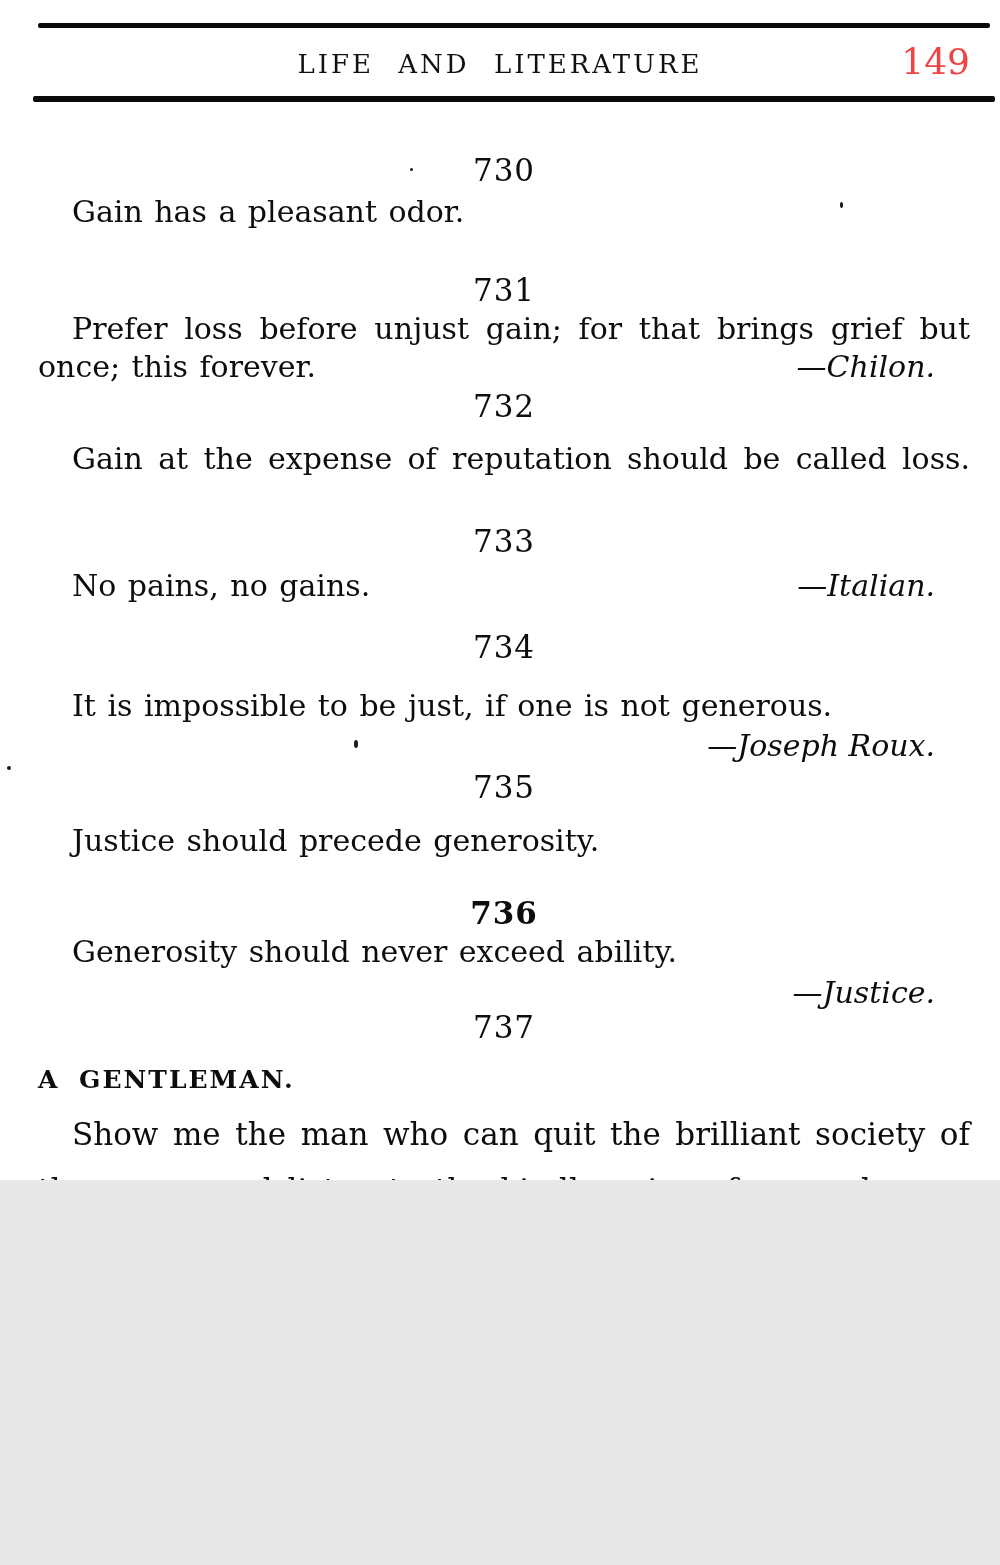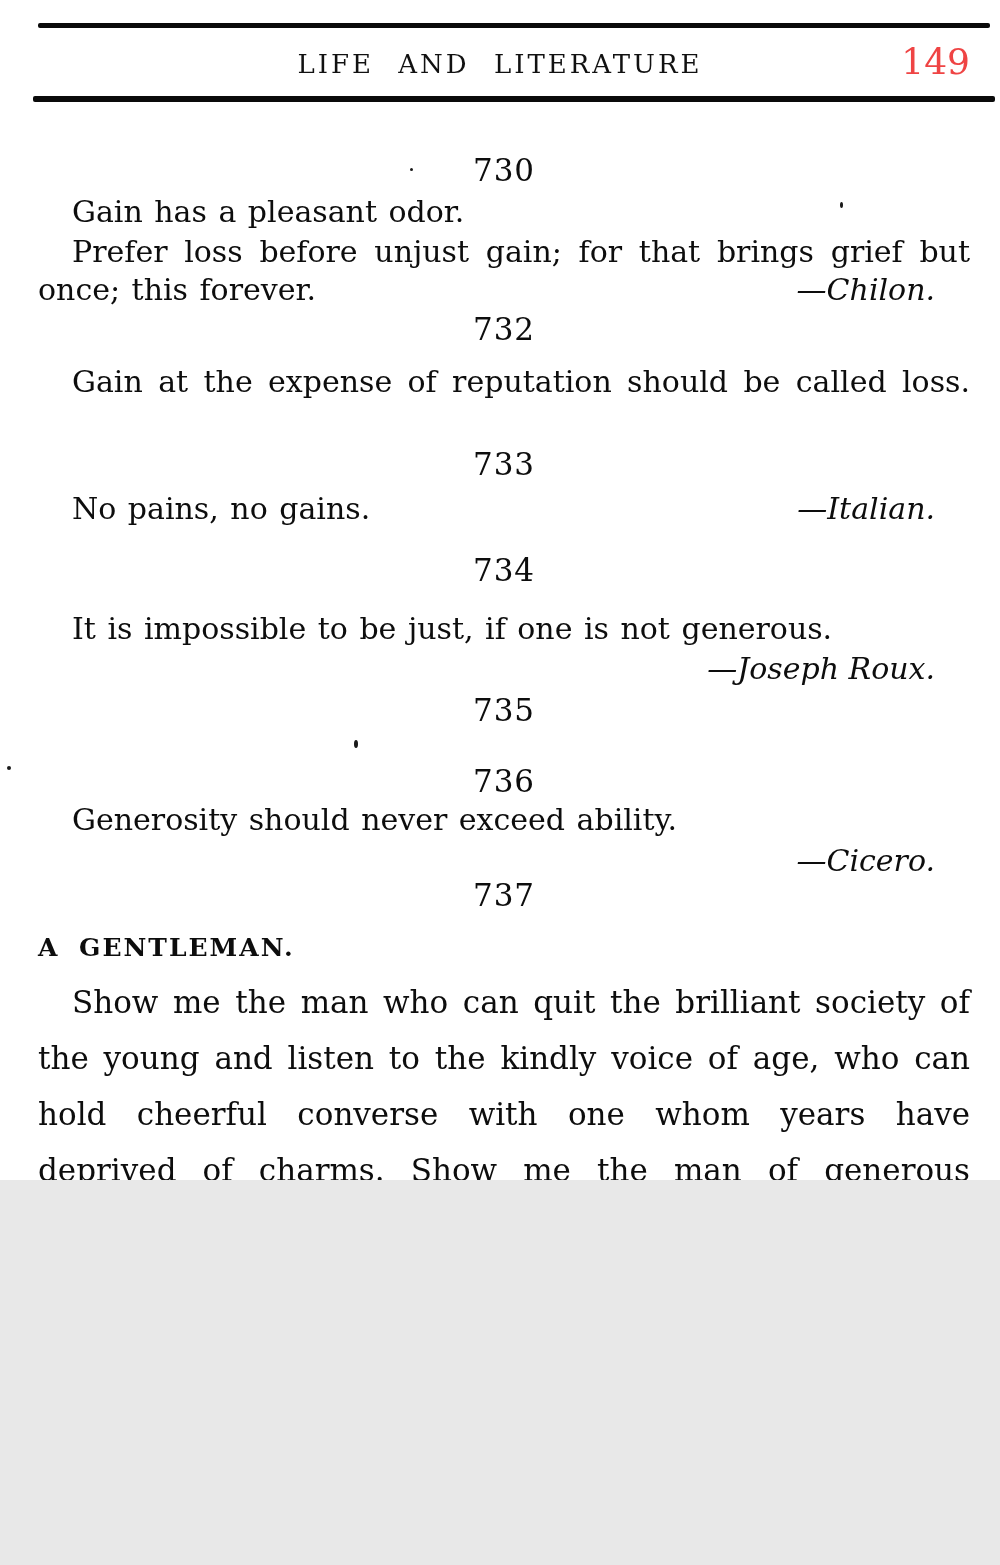--- a/index.html
+++ b/index.html
@@ -83,21 +83,21 @@
   .m-q731t { margin-top: 2px; }
   .m-q732n { margin-top: 2px; }
   .m-q732t { margin-top: 16px; }
   .m-q733n { margin-top: 45px; }
   .m-q733t { margin-top: 8px; }
   .m-q734n { margin-top: 24px; }
   .m-q734t { margin-top: 22px; }
   .m-q734a { margin-top: 2px; }
   .m-q735n { margin-top: 4px; }
   .m-q735t { margin-top: 17px; }
-  .m-q736n { margin-top: 35px; }
+  .m-q736n { margin-top: 35px; font-weight: bold; }
   .m-q736t { margin-top: 2px; }
   .m-q736a { margin-top: 3px; }
   .m-q737n { margin-top: -3px; }
   .m-q737h { margin-top: 21px; }
   .m-q737p { margin-top: 12px; }
   .paragraph {
     font-size: 31px;
     line-height: 56px;
     text-align: justify;
     text-indent: 34px;
@@ -115,43 +115,45 @@
   <div class="rule rule-top"></div>
   <div class="running-title">LIFE AND LITERATURE</div>
   <div class="page-number">149</div>
   <div class="rule rule-bottom"></div>
 
   <div class="content">
 
     <div class="q-number m-q730n">730</div>
     <p class="q-text m-q730t">Gain has a pleasant odor.</p>
 
+    <div class="q-number m-q731n">731</div>
     <div class="q-text-wrap m-q731t">
       <p class="q-text">Prefer loss before unjust gain; for that brings grief but once; this forever.</p>
       <span class="q-attr attr-overlay">—Chilon.</span>
     </div>
 
     <div class="q-number m-q732n">732</div>
     <p class="q-text stretch m-q732t">Gain at the expense of reputation should be called loss.</p>
 
     <div class="q-number m-q733n">733</div>
     <div class="q-text-wrap m-q733t">
       <p class="q-text">No pains, no gains.</p>
       <span class="q-attr attr-overlay">—Italian.</span>
     </div>
 
     <div class="q-number m-q734n">734</div>
     <p class="q-text m-q734t">It is impossible to be just, if one is not generous.</p>
     <span class="q-attr attr-line m-q734a">—Joseph Roux.</span>
 
     <div class="q-number m-q735n">735</div>
+    <p class="q-text m-q735t">Justice should precede generosity.</p>
 
     <div class="q-number m-q736n">736</div>
     <p class="q-text m-q736t">Generosity should never exceed ability.</p>
-    <span class="q-attr attr-line m-q736a">—Cicero.</span>
+    <span class="q-attr attr-line m-q736a">—Justice.</span>
 
     <div class="q-number m-q737n">737</div>
     <div class="section-heading m-q737h">A GENTLEMAN.</div>
     <p class="paragraph m-q737p">Show me the man who can quit the brilliant society of the young and listen to the kindly voice of age, who can hold cheerful converse with one whom years have deprived of charms. Show me the man of generous impulses, who is always ready to help the poor and needy; who treats unprotected maidenhood as he would the heiress surrounded by the protection of rank, riches and family; who never forgets for an instant the delicacy, the respect, that is due a woman in any condition or class. Show me such a man and you show me a gentleman—nay, more, you show me a true Christian.</p>
 
   </div>
 
   <div class="speck" style="left:410px; top:168px; width:3px; height:3px;"></div>
   <div class="speck" style="left:840px; top:202px; width:3px; height:6px;"></div>
   <div class="speck" style="left:354px; top:740px; width:4px; height:8px;"></div>

